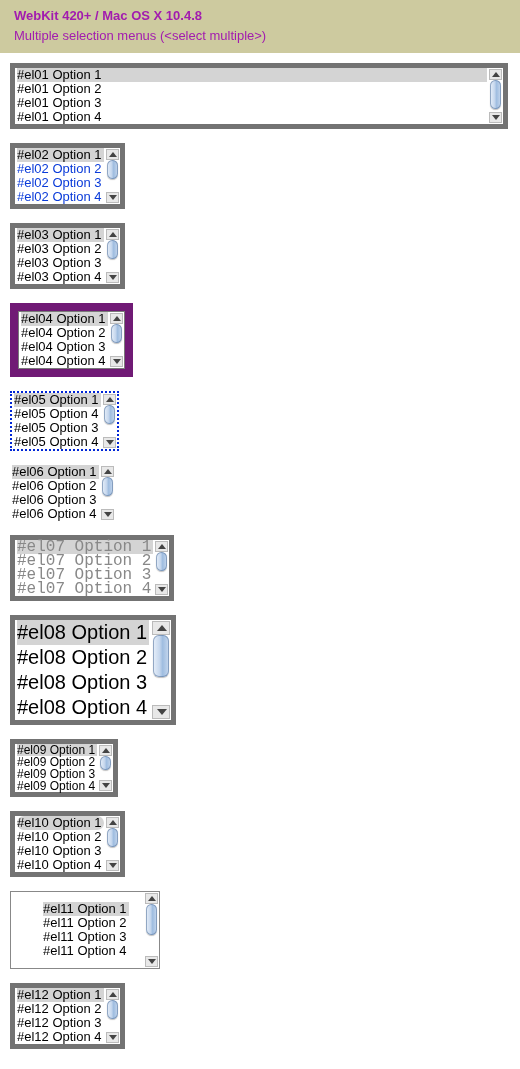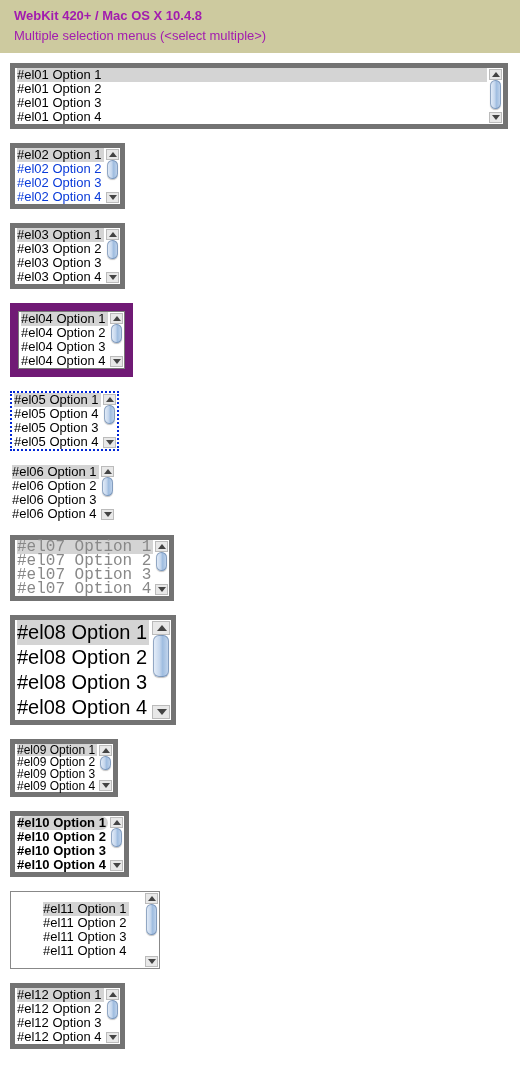--- a/index.html
+++ b/index.html
@@ -87,21 +87,21 @@
   .v-mono { font-family: "Courier New", monospace; color: #888; font-size: 16px; }
   .v-big .opt { font-size: 20px; font-family: "Lucida Grande", Verdana, sans-serif; line-height: 1.25; }
   .v-big .opts { padding-right: 22px; }
   .v-big .sb { width: 18px; }
   .v-big .sb .arrow { width: 18px; height: 14px; }
   .v-big .sb .arrow::after { left: 4px; border-left-width:5px; border-right-width:5px; }
   .v-big .sb .arrow.up::after { border-bottom-width:6px; top:3px;}
   .v-big .sb .arrow.down::after { border-top-width:6px; bottom:3px;}
   .v-big .sb .track { top: 14px; bottom: 14px; width: 18px; }
   .v-small .opt { font-size: 12px; line-height: 12px; }
-  .v-bold .opt { font-weight: bold; border-radius: 7px; }
+  .v-bold .opt { font-weight: normal; border-radius: 7px; }
   .v-pad {
     border: 1px solid #888;
     padding: 10px 10px 10px 10px;
   }
   .v-pad .opts { padding-right: 20px; margin-left: 20px; }
   .v-noborder { border: 0; }
   .v-noborder .opts { padding-right: 16px; text-align: right; }
 
   .block { display: block; }
 </style>

